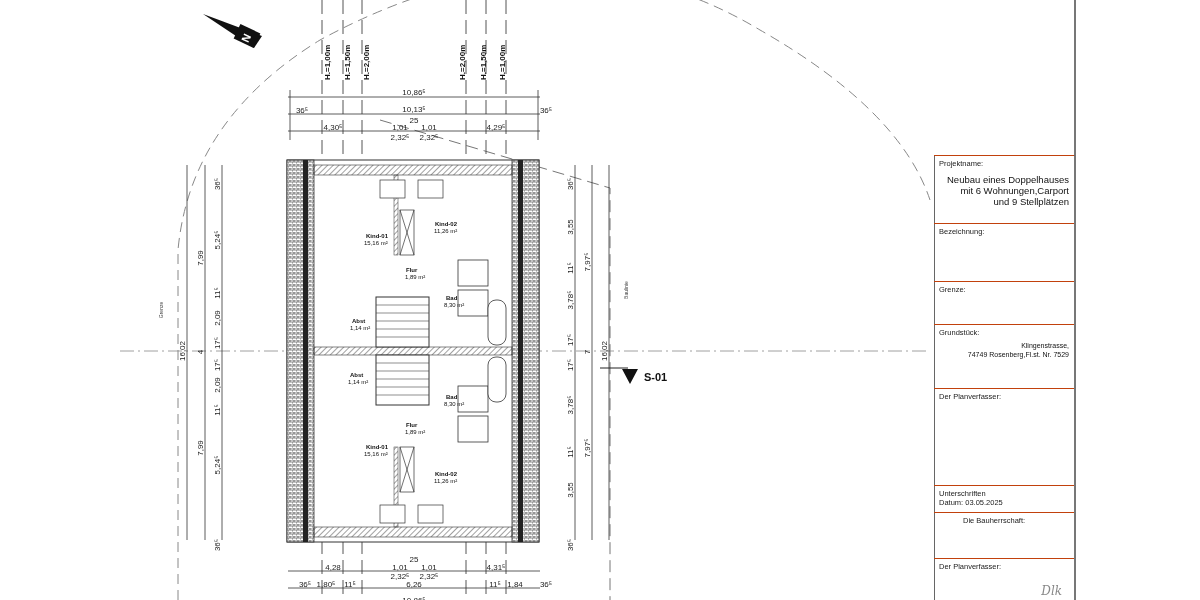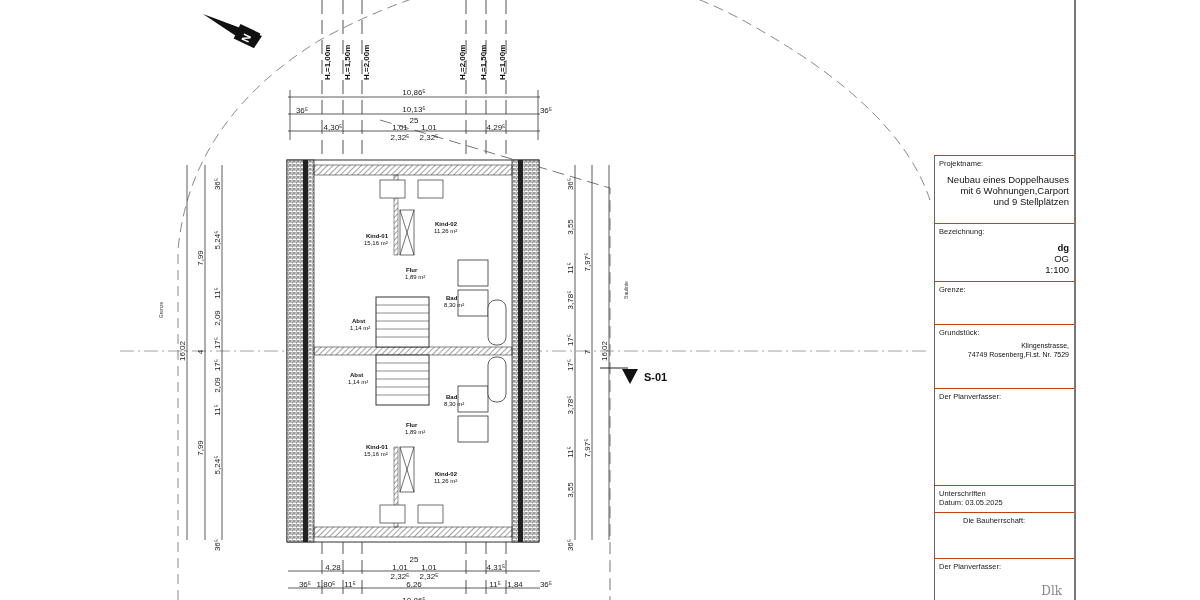--- a/index.html
+++ b/index.html
@@ -248,25 +248,20 @@
 <div class="cell" style="top:155px;height:68px;">
   <div class="lbl">Projektname:</div>
   <div class="val">
     <div>Neubau eines Doppelhauses</div>
     <div>mit 6 Wohnungen,Carport</div>
     <div>und 9 Stellplätzen</div>
   </div>
 </div>
 <div class="cell" style="top:223px;height:58px;">
   <div class="lbl">Bezeichnung:</div>
-  <div class="val">
-    <div style="font-weight:bold">dg</div>
-    <div>OG</div>
-    <div>1:100</div>
-  </div>
 </div>
 <div class="cell" style="top:281px;height:59px;">
   <div class="lbl">Grenze:</div>
 </div>
 <div class="cell" style="top:324px;height:48px;">
   <div class="lbl">Grundstück:</div>
   <div class="val small">
     <div>Klingenstrasse,</div>
     <div>74749 Rosenberg,Fl.st. Nr. 7529</div>
   </div>
@@ -276,14 +271,14 @@
 </div>
 <div class="cell" style="top:485px;height:27px;">
   <div class="lbl">Unterschriften</div>
   <div class="lbl">Datum: 03.05.2025</div>
 </div>
 <div class="cell" style="top:512px;height:46px;padding-left:29px;">
   <div class="lbl">Die Bauherrschaft:</div>
 </div>
 <div class="cell" style="top:558px;height:42px;">
   <div class="lbl">Der Planverfasser:</div>
-  <div style="position:absolute;right:12px;bottom:2px;font-family:'DejaVu Serif',serif;font-size:12px;color:#888;">Dlk</div>
+  <div style="position:absolute;right:12px;bottom:2px;font-family:'DejaVu Serif',serif;font-style:italic;font-size:12px;color:#888;">Dlk</div>
 </div>
 
 </body></html>

